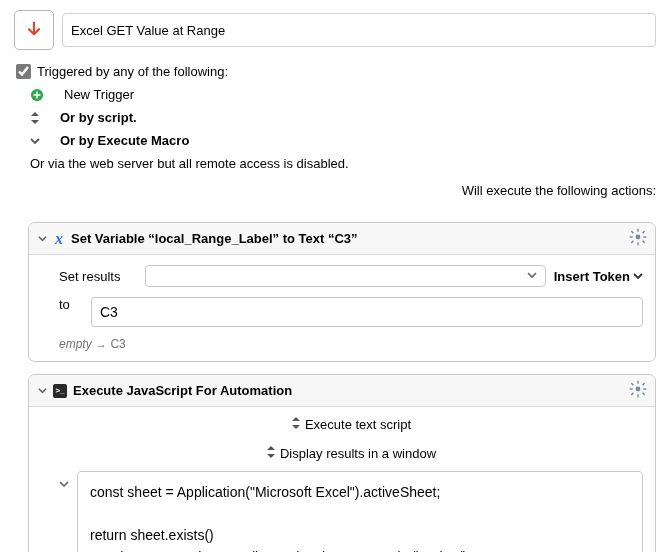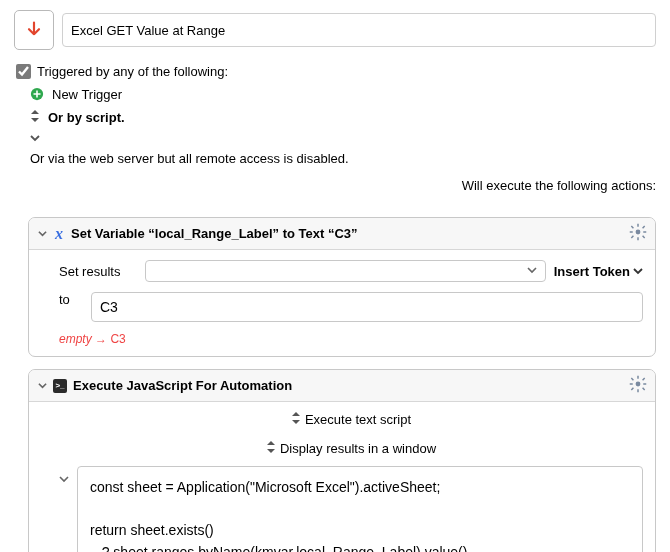--- a/index.html
+++ b/index.html
@@ -44,22 +44,22 @@
       gap: 6px;
       margin: 2px 0 8px 2px;
     }
     .checkbox {
       width: 15px; height: 15px;
       accent-color: #7a7a7a;
     }
 
     .sub-item {
       display: flex;
-      align-items: flex-start;
-      gap: 8px;
+      align-items: center;
+      gap: 20px;
       margin: 8px 0 8px 16px;
       font-weight: 600;
     }
     .sub-item.normal { font-weight: 400; }
     .plus-ic {
       color: #2fa84e;
       font-size: 14px;
       display: inline-flex;
     }
     .updown-ic, .chev-down-ic {
@@ -147,21 +147,21 @@
     .multiline {
       border: 1px solid #c8c8c8;
       border-radius: 4px;
       padding: 6px 8px;
       font-size: 14px;
       background: #fff;
       flex: 1;
       min-height: 30px;
     }
     .hint {
-      color: #ef4444;
+      color: #737373;
       margin-top: 6px;
       font-size: 12px;
     }
     .hint .ital { font-style: italic; }
 
     .script-options {
       display: flex;
       align-items: center;
       gap: 14px;
       font-weight: 400;
@@ -222,20 +222,21 @@
   </span>
   <span>Or by script.</span>
 </div>
 
 <div class="sub-item">
   <span class="chev-down-ic">
     <svg width="10" height="10" viewBox="0 0 10 10">
         <path d="M1 3 L5 7 L9 3" stroke="#555" stroke-width="1.8" fill="none"></path>
       </svg>
   </span>
+  <span>Or by Execute Macro</span>
 </div>
 
 <div class="plain-line">Or via the web server but all remote access is disabled.</div>
 
 <div class="section-heading">Will execute the following actions:</div>
 
 <div class="action-box">
   <div class="action-header">
     <span class="disclosure">
       <svg width="9" height="9" viewBox="0 0 10 10">

